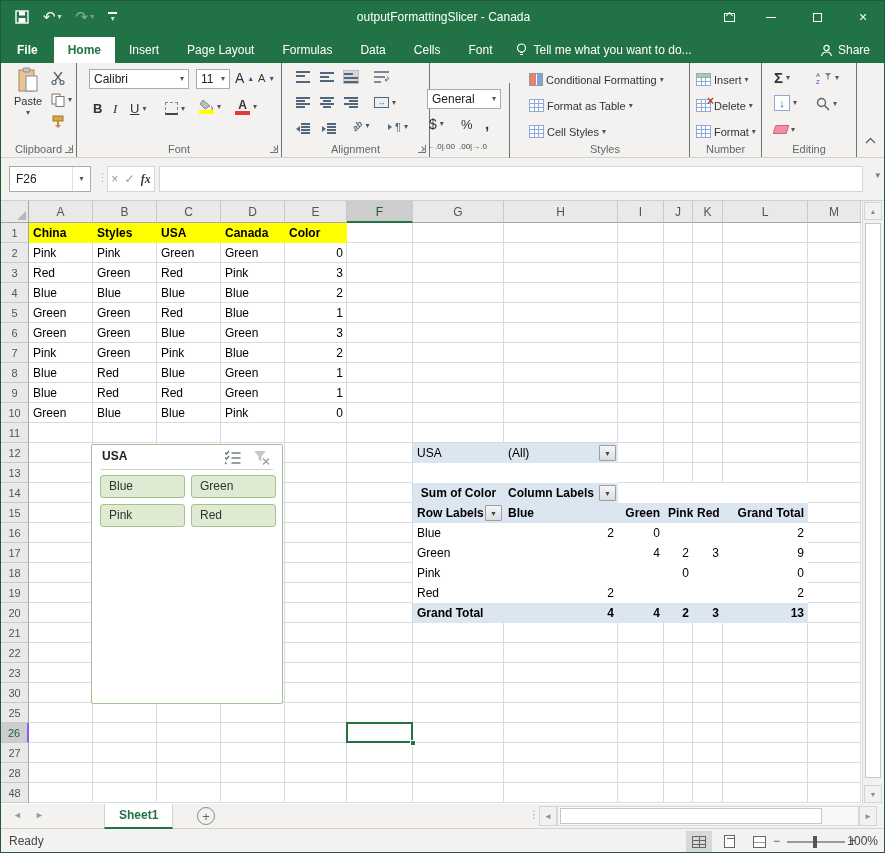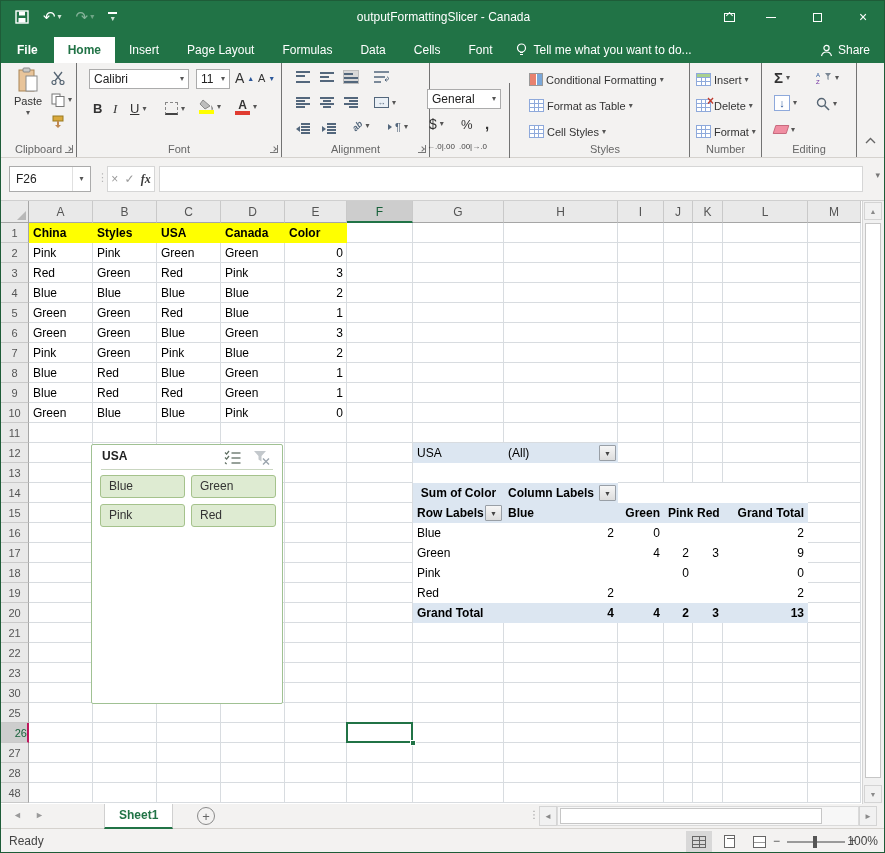--- a/index.html
+++ b/index.html
@@ -92,21 +92,21 @@
   .finput{position:absolute;left:158px;top:8px;width:704px;height:26px;background:#fff;border:1px solid #D6D6D6;font-size:12px;padding:0 4px;color:#222;}
   .fexp{position:absolute;right:6px;top:13px;color:#777;font-size:9px;}
 
   
   .grid{position:absolute;left:0;top:200px;width:885px;height:603px;background:#fff;overflow:hidden;}
   .colhdr{position:absolute;top:0;height:22px;background:#E9E9E9;border-right:1px solid #C9C9C9;border-bottom:1px solid #A6A6A6;
           text-align:center;line-height:22px;font-size:12px;color:#555;}
   .colhdr.sel{background:#CDCDCD;border-bottom:2px solid #217346;color:#17613a;}
   .rowhdr{position:absolute;left:0;width:28px;height:20px;background:#E9E9E9;border-right:1px solid #A6A6A6;border-bottom:1px solid #C9C9C9;
           text-align:center;line-height:20px;font-size:11px;color:#555;}
-  .rowhdr.sel{background:#CDCDCD;border-right:2px solid #be185d;color:#17613a;text-align:right;}
+  .rowhdr.sel{background:#CDCDCD;border-right:2px solid #8b5cf6;color:#17613a;}
   .corner{position:absolute;left:0;top:0;width:28px;height:22px;background:#E9E9E9;border-right:1px solid #A6A6A6;border-bottom:1px solid #A6A6A6;}
   .corner i{position:absolute;right:2px;bottom:2px;width:0;height:0;border-left:9px solid transparent;border-bottom:9px solid #B8B8B8;}
   .vline{position:absolute;width:1px;background:#D8DCE0;}
   .hlines{position:absolute;background:repeating-linear-gradient(to bottom,transparent 0 19px,#D8DCE0 19px 20px);}
   .gcell{position:absolute;height:20px;line-height:20px;font-size:12px;color:#000;padding:0 4px;white-space:nowrap;overflow:hidden;}
   .po{position:absolute;background:#fff;}
   .pfill{position:absolute;background:#DCE6F1;}
   .pdd{position:absolute;width:17px;height:16px;background:linear-gradient(#F6F6F6,#DDDDDD);border:1px solid #999FA6;border-radius:1px;
        display:flex;align-items:center;justify-content:center;font-size:7px;color:#444;}
   .acell{position:absolute;border:2px solid #217346;background:transparent;}

